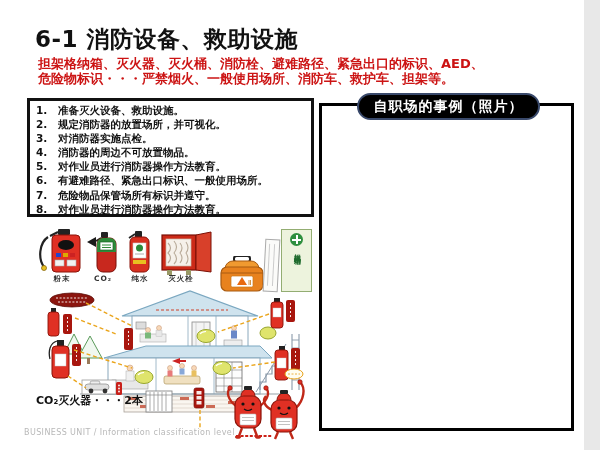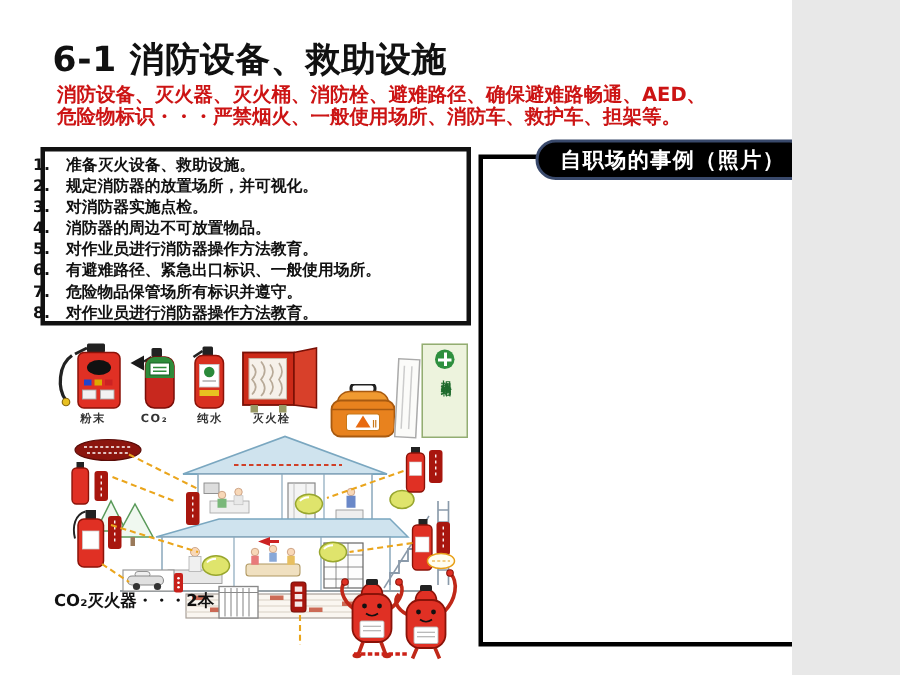--- a/index.html
+++ b/index.html
@@ -1,33 +1,33 @@
 <!DOCTYPE html>
 <html><head>
 <meta charset="utf-8">
 <style>
   html,body{margin:0;padding:0;background:#e8e8e8;}
   .slide{
-    position:relative;width:528px;height:450px;background:#ffffff;overflow:hidden;
+    position:relative;width:584px;height:450px;background:#ffffff;overflow:hidden;
     font-family:"DejaVu Sans","Liberation Sans",sans-serif;
   }
   .title{
     position:absolute;left:35px;top:24px;margin:0;
     font-size:23px;font-weight:700;color:#111;letter-spacing:0.5px;white-space:nowrap;
   }
   .subtitle{
     position:absolute;left:38px;top:56px;width:545px;
     font-size:13px;font-weight:700;color:#cc1414;line-height:15px;white-space:nowrap;
   }
   .list-box{
     position:absolute;left:27px;top:98px;width:287px;height:119px;
     border:3px solid #111;background:#fff;box-sizing:border-box;
   }
   .list-box ol{
-    margin:2px 0 0 0;padding:0 0 0 7px;list-style:decimal;
+    margin:2px 0 0 0;padding:0 0 0 21px;list-style:decimal;
   }
   .list-box li{
     font-size:10.5px;font-weight:700;color:#111;line-height:14.1px;
     padding-left:7px;white-space:nowrap;
   }
   .photo-box{
     position:absolute;left:319px;top:103px;width:255px;height:328px;
     border:3px solid #000;background:#fff;box-sizing:border-box;z-index:2;
   }
   .pill{
@@ -81,21 +81,21 @@
   }
 </style>
 </head>
 <body>
 
 <div class="slide">
 
   <h1 class="title">6-1 消防设备、救助设施</h1>
 
   <div class="subtitle">
-    <div>消防设备、灭火器、灭火桶、消防栓、避难路径、确保避难路畅通、AED、</div>
+    <div>担架格纳箱、灭火器、灭火桶、消防栓、避难路径、紧急出口的标识、AED、</div>
     <div>危险物标识・・・严禁烟火、一般使用场所、消防车、救护车、担架等。</div>
   </div>
 
   <div class="list-box">
     <ol>
       <li>准备灭火设备、救助设施。</li>
       <li>规定消防器的放置场所，并可视化。</li>
       <li>对消防器实施点检。</li>
       <li>消防器的周边不可放置物品。</li>
       <li>对作业员进行消防器操作方法教育。</li>
@@ -358,14 +358,15 @@
       <ellipse cx="266" cy="86" rx="9" ry="5" fill="#fffdf0" stroke="#e8a018" stroke-width="1"></ellipse>
       <path d="M260,86 H272" stroke="#e8a018" stroke-width="0.8" stroke-dasharray="2,1.5"></path>
       <path d="M208,148 H244" stroke="#cc2218" stroke-width="2.2" stroke-dasharray="3,1.6"></path>
     </g>
   </svg>
 
   <div class="counts">
     <div>CO₂灭火器・・・2本</div>
   </div>
 
+  <div class="footer">BUSINESS UNIT / Information classification level</div>
 
 </div>
 
 </body></html>

